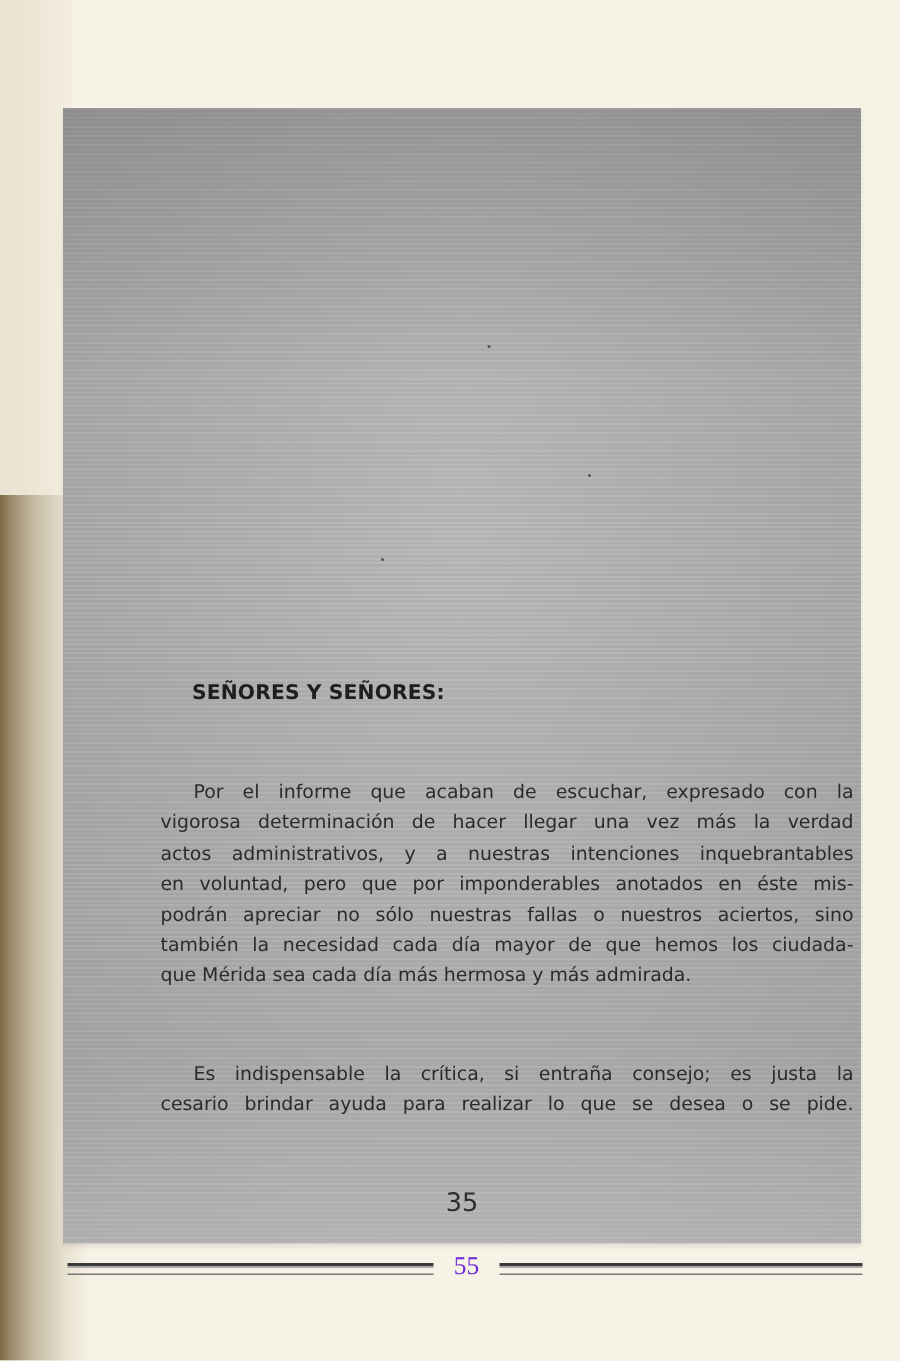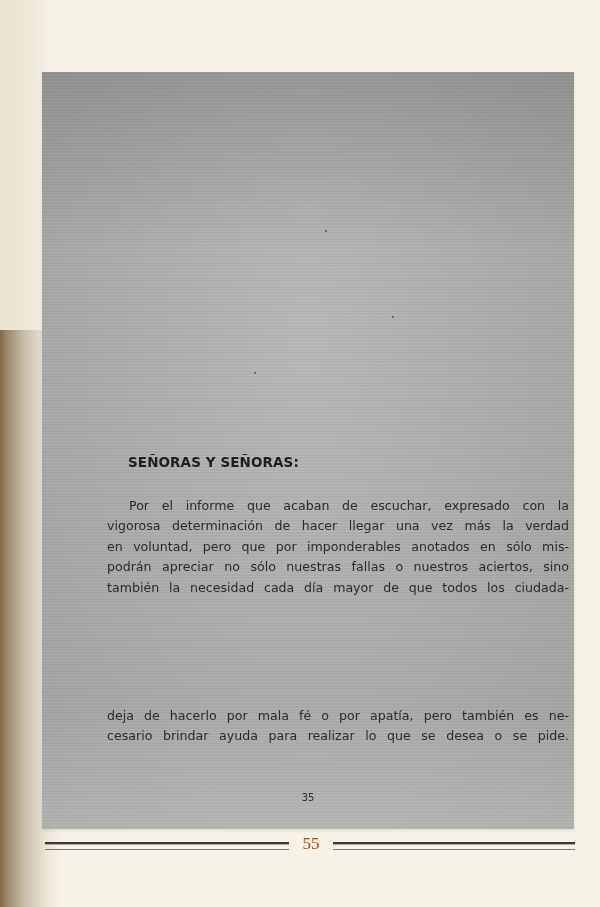--- a/index.html
+++ b/index.html
@@ -81,30 +81,30 @@
     }
     .line {
       display: block;
       white-space: nowrap;
       text-align-last: justify;
       text-align: justify;
     }
     .line.last {
       text-align-last: left;
     }
-    .para1 { top: 424px; }
+    .para1 { top: 446px; }
     .para2 { top: 634px; }
     .indent { padding-left: 22px; }
     .printed-page-number {
       position: absolute;
       left: 0; right: 0;
       top: 720px;
       text-align: center;
       font-family: "DejaVu Sans", sans-serif;
-      font-size: 10px;
+      font-size: 17px;
       color: #2d2d2d;
     }
     .footer {
       position: absolute;
       left: 45px;
       top: 834px;
       width: 530px;
       height: 24px;
     }
     .rule {
@@ -118,21 +118,21 @@
     .rule-left { left: 0; width: 244px; }
     .rule-right { left: 288px; width: 242px; }
     .footer-page-number {
       position: absolute;
       left: 244px;
       width: 44px;
       top: 0;
       text-align: center;
       font-family: "Liberation Serif", serif;
       font-size: 17px;
-      color: #c2410c;
+      color: #6d28d9;
     }
     .speck {
       position: absolute;
       width: 2px; height: 2px;
       background: #555;
       border-radius: 50%;
     }
   </style>
 </head>
 <body>
@@ -141,32 +141,34 @@
 <div class="gutter-top"></div>
 <div class="gutter-lower"></div>
 
 <div class="plate">
   <div class="plate-top-dark"></div>
   <div class="plate-bottom-light"></div>
   <span class="speck" style="left:283px;top:158px;"></span>
   <span class="speck" style="left:212px;top:300px;"></span>
   <span class="speck" style="left:350px;top:244px;"></span>
 
-  <div class="heading">SEÑORAS Y SEÑORAS:</div>
+  <div class="heading">SEÑORES Y SEÑORES:</div>
 
   <div class="body-text para1">
     <span class="line indent">Por el informe que acaban de escuchar, expresado con la</span>
     <span class="line">vigorosa determinación de hacer llegar una vez más la verdad</span>
-    <span class="line">en voluntad, pero que por imponderables anotados en sólo mis-</span>
+    <span class="line">actos administrativos, y a nuestras intenciones inquebrantables</span>
+    <span class="line">en voluntad, pero que por imponderables anotados en éste mis-</span>
     <span class="line">podrán apreciar no sólo nuestras fallas o nuestros aciertos, sino</span>
-    <span class="line">también la necesidad cada día mayor de que todos los ciudada-</span>
+    <span class="line">también la necesidad cada día mayor de que hemos los ciudada-</span>
+    <span class="line last">que Mérida sea cada día más hermosa y más admirada.</span>
   </div>
 
   <div class="body-text para2">
-    <span class="line">deja de hacerlo por mala fé o por apatía, pero también es ne-</span>
+    <span class="line indent">Es indispensable la crítica, si entraña consejo; es justa la</span>
     <span class="line">cesario brindar ayuda para realizar lo que se desea o se pide.</span>
   </div>
 
   <div class="printed-page-number">35</div>
 </div>
 
 <div class="footer">
   <div class="rule rule-left"></div>
   <div class="footer-page-number">55</div>
   <div class="rule rule-right"></div>

